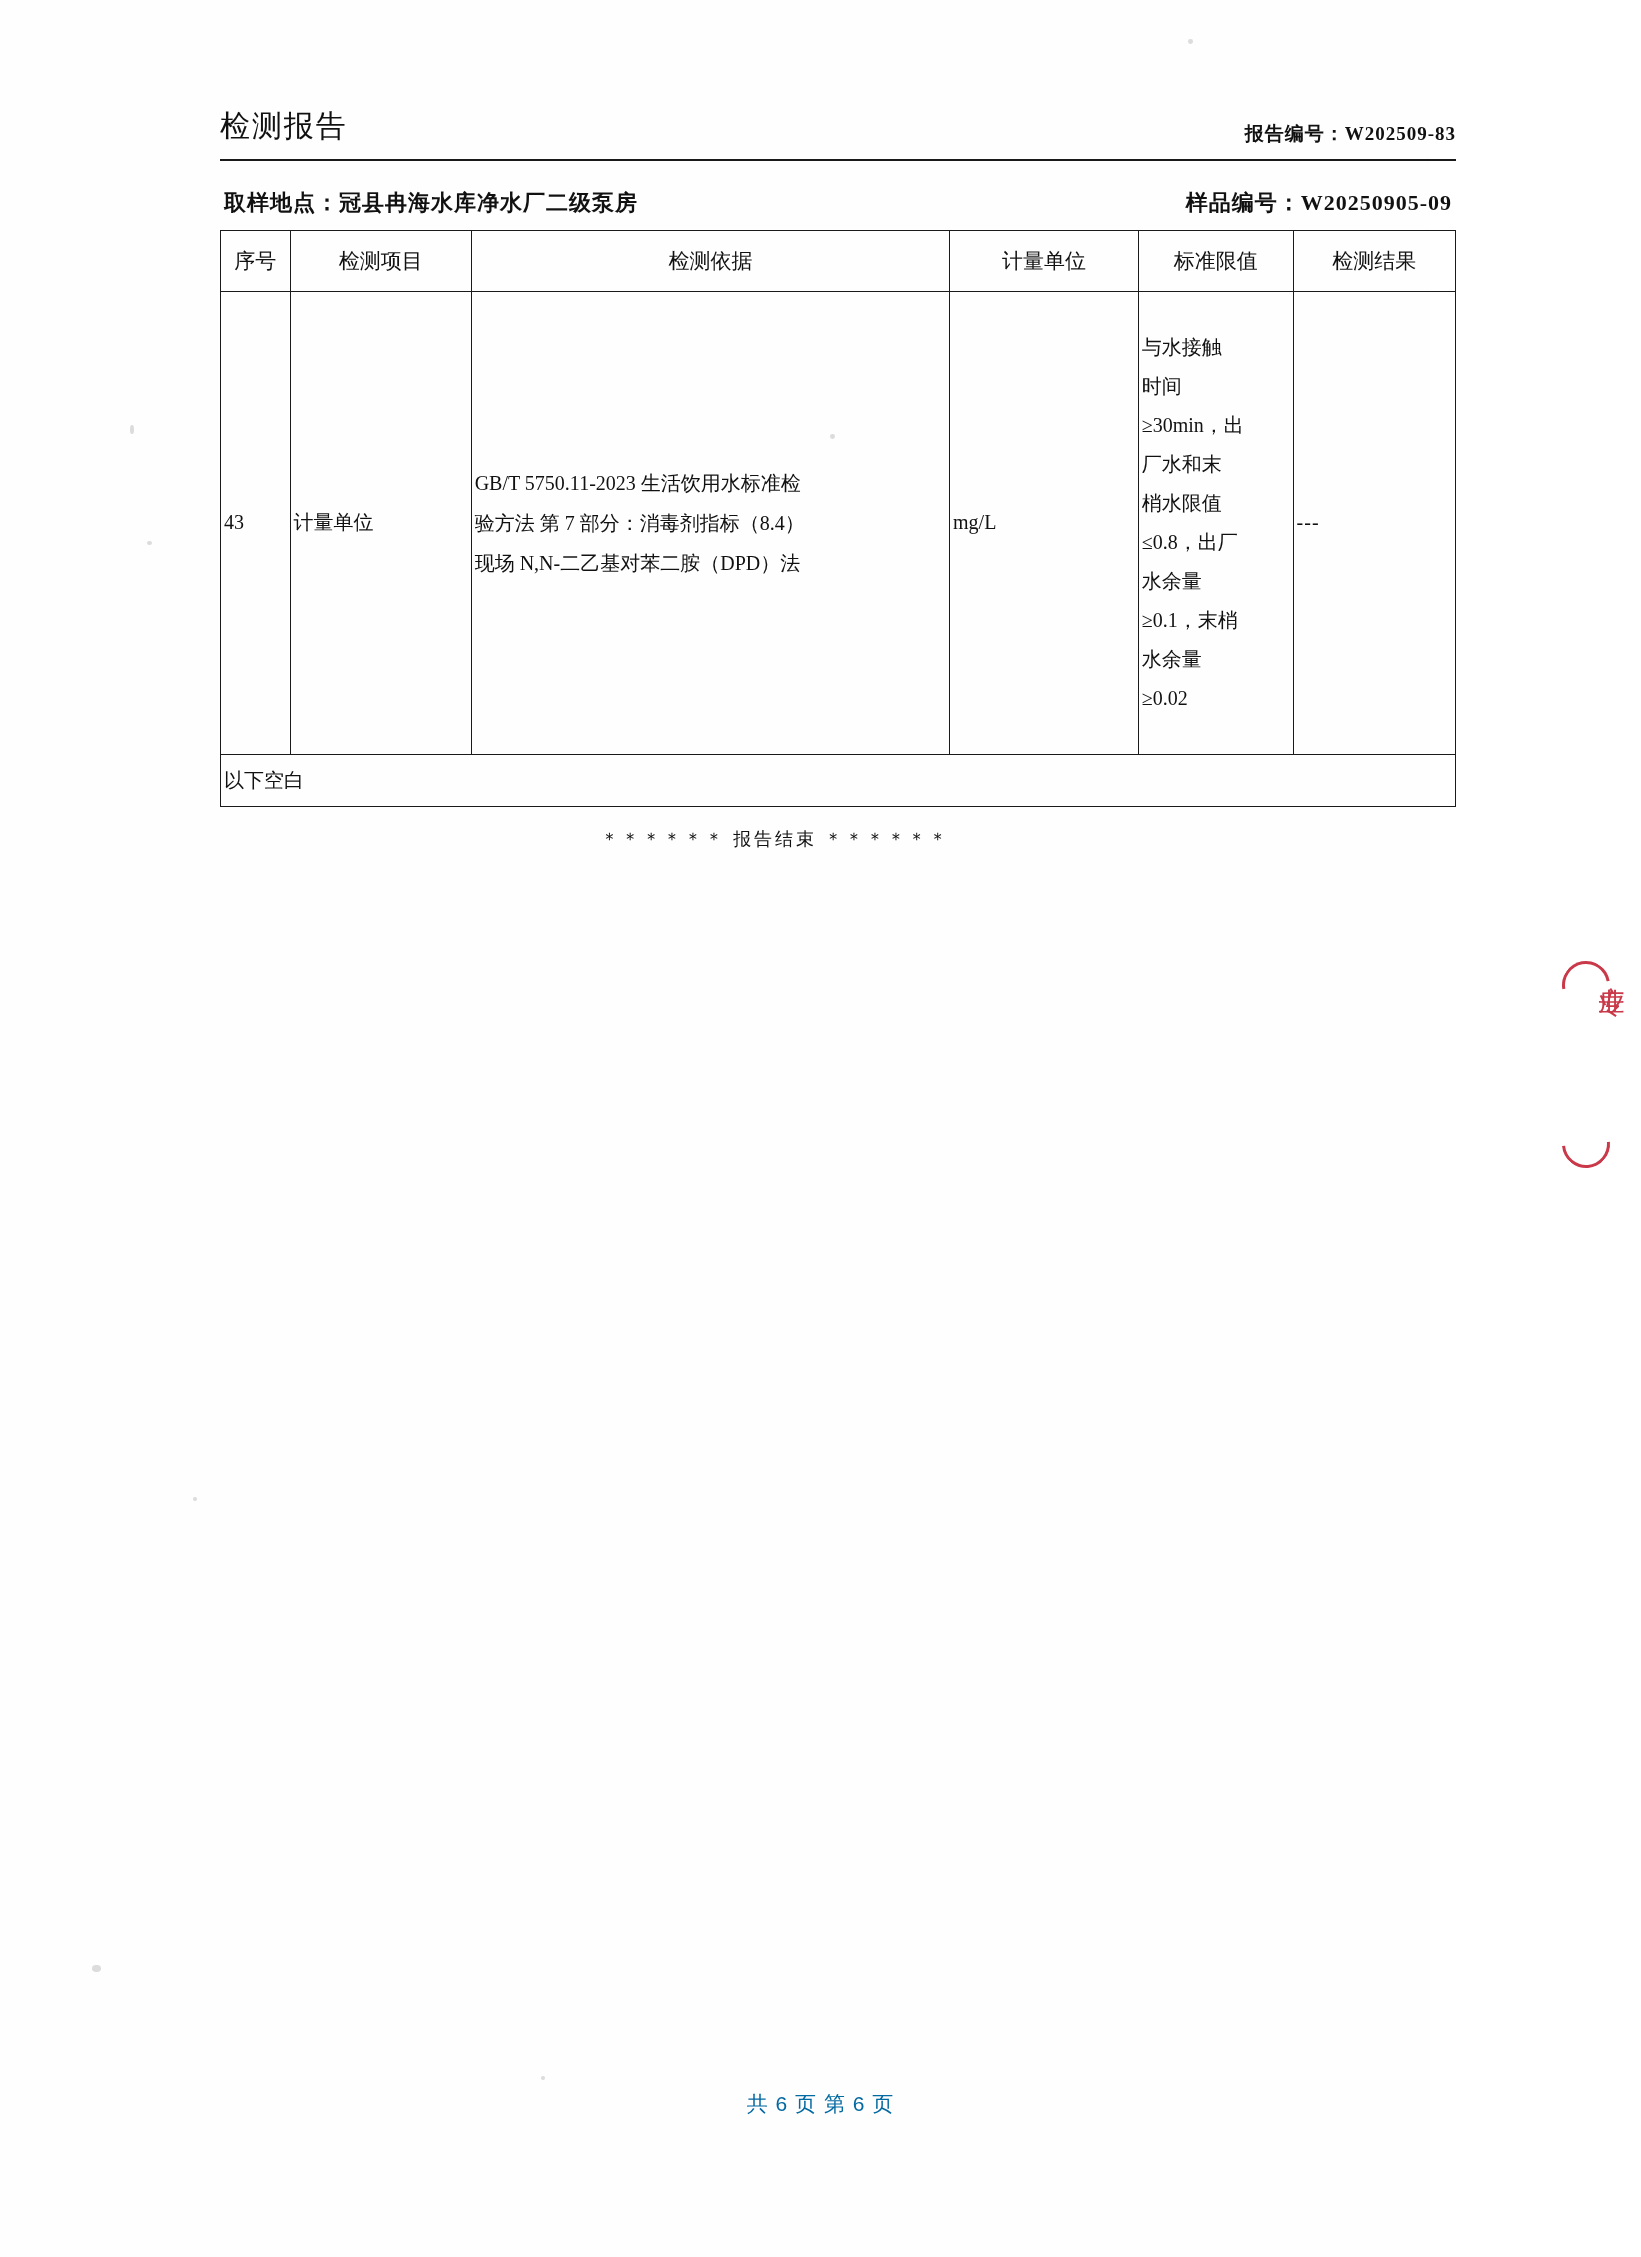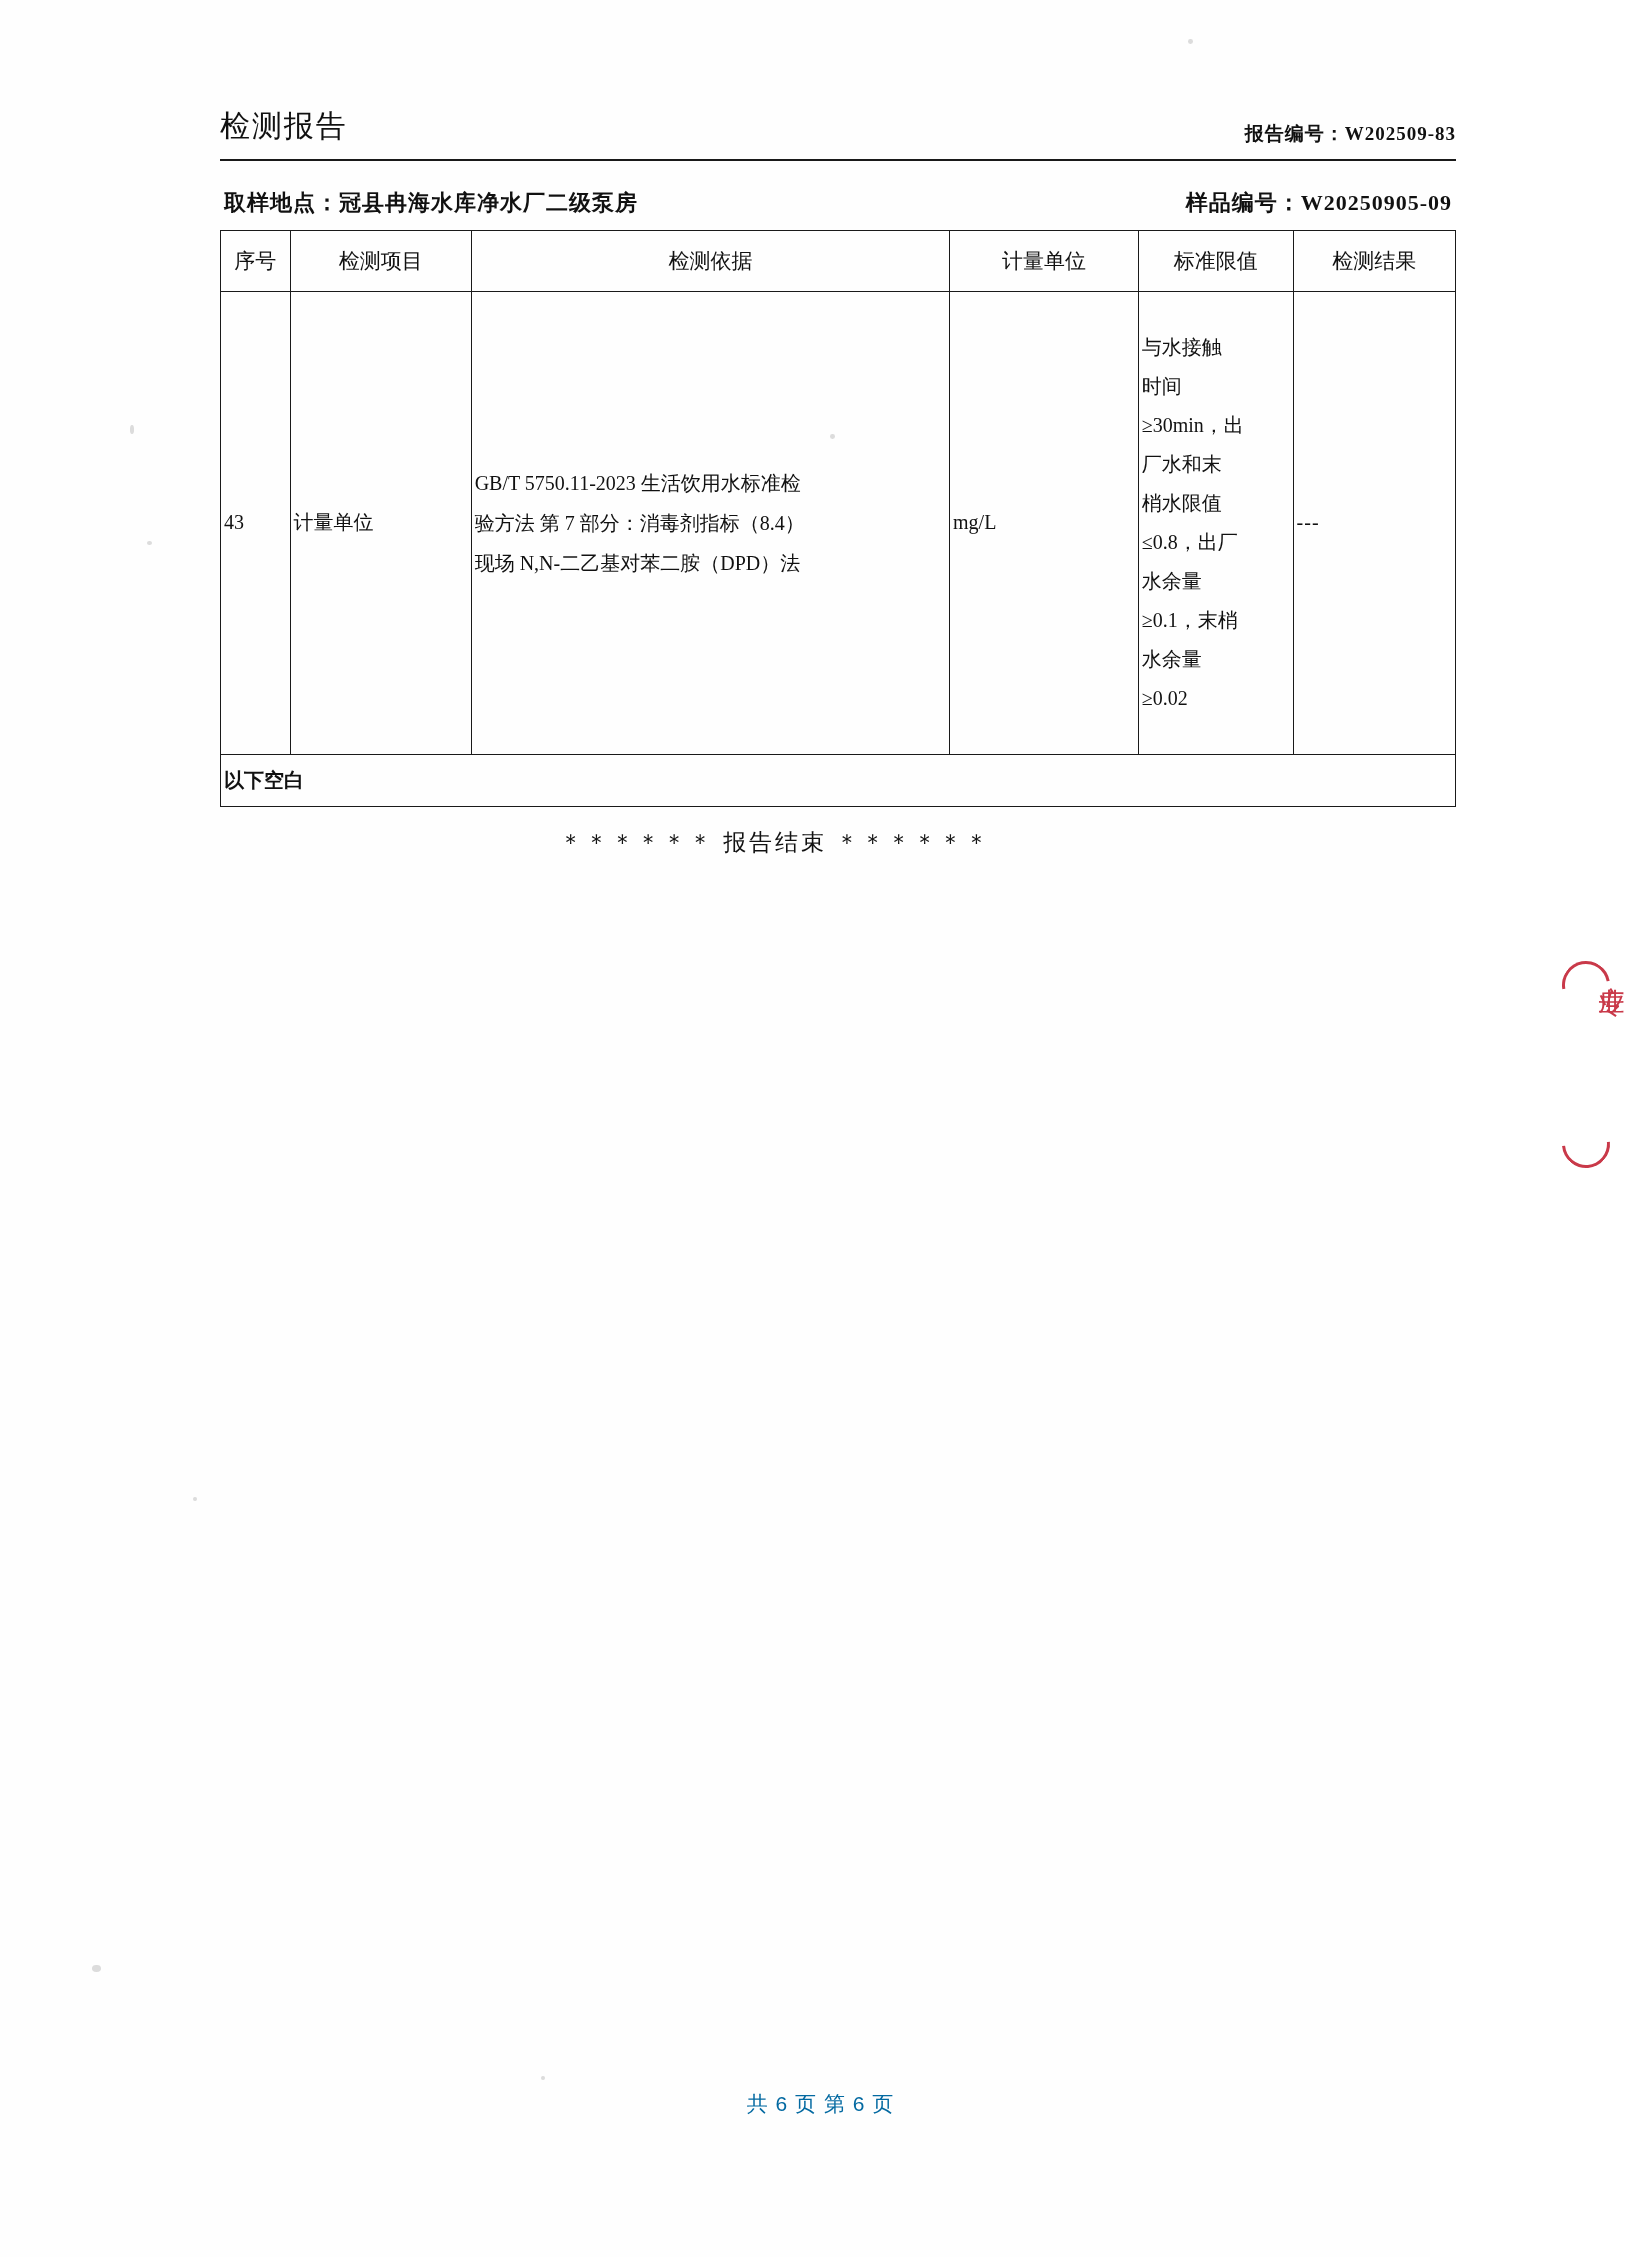--- a/index.html
+++ b/index.html
@@ -117,35 +117,34 @@
     padding: 13.5px 7.7px;
   }
   td.body-cell { height: 454px; }
   td.result-cell { font-size: 21px; letter-spacing: 1px; }
 
   td.blank-row {
     text-align: left;
     padding: 11.6px 17.4px;
     font-size: 22px;
     height: 44px;
-    font-weight: bold;
   }
 
   
   .note {
     margin-top: 15.4px;
     padding-left: 7.7px;
     font-size: 22px;
     color: #111;
     letter-spacing: 0.5px;
   }
   .report-end {
     margin-top: 19.3px;
     text-align: center;
-    font-size: 23px;
+    font-size: 18px;
     letter-spacing: 2.9px;
     color: #111;
     padding-right: 126px;
   }
 
   
   .footer {
     position: absolute;
     left: 0;
     top: 2090px;

